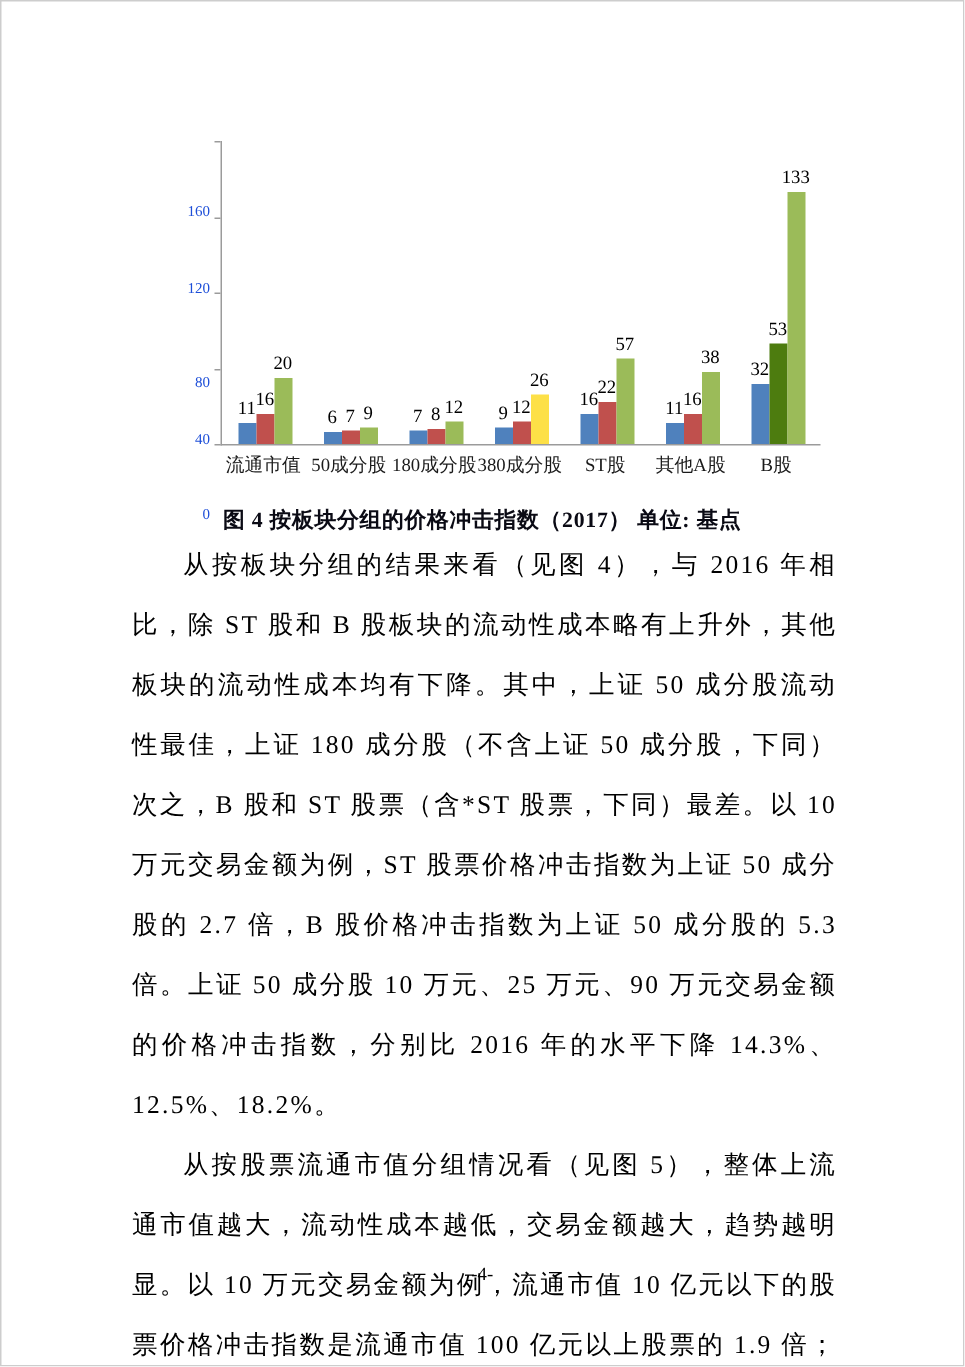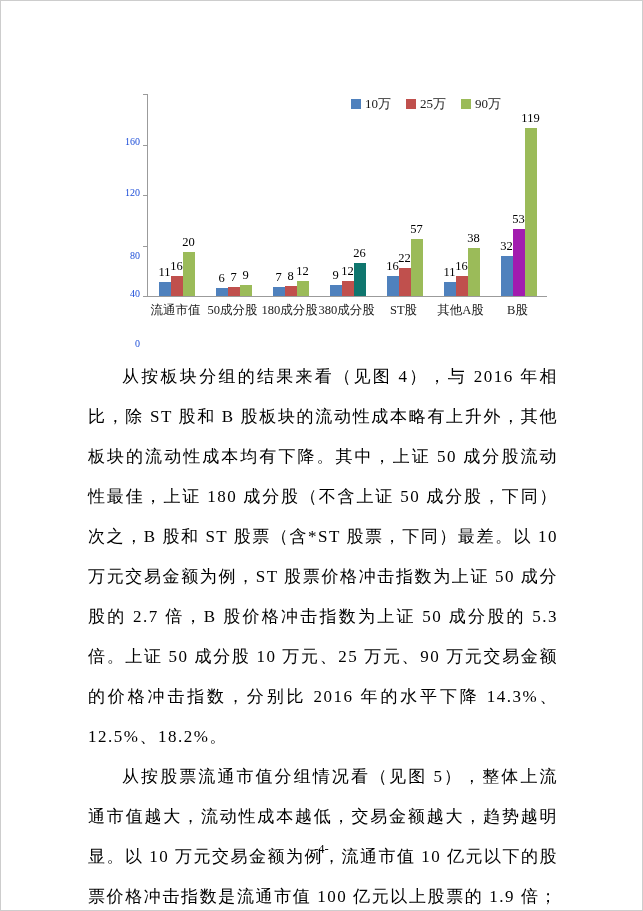--- a/index.html
+++ b/index.html
@@ -48,34 +48,20 @@
     position:absolute; top:841px; left:0; width:100%;
     text-align:center; font-size:12.5px; color:#000;
   }
 </style>
 </head>
 <body>
 
 <div class="page">
 
   <div class="chart">
-    <div class="legend">
-      <span class="legend-item">
-        <span class="sw" style="background: rgb(79, 129, 189);"></span>
-        <span>10万</span>
-      </span>
-      <span class="legend-item">
-        <span class="sw" style="background: rgb(192, 80, 77);"></span>
-        <span>25万</span>
-      </span>
-      <span class="legend-item">
-        <span class="sw" style="background: rgb(155, 187, 89);"></span>
-        <span>90万</span>
-      </span>
-    </div>
     <div id="yaxis">
         <div class="ytick" style="top: 202px;">0</div>
         <div class="ymark" style="top: 210px;"></div>
         <div class="ytick" style="top: 151.5px;">40</div>
         <div class="ymark" style="top: 159.5px;"></div>
         <div class="ytick" style="top: 114px;">80</div>
         <div class="ymark" style="top: 109px;"></div>
         <div class="ytick" style="top: 50.5px;">120</div>
         <div class="ymark" style="top: 58.5px;"></div>
         <div class="ytick" style="top: 0px;">160</div>
@@ -115,21 +101,21 @@
             <span class="val">12</span>
           </div>
         </div>
         <div class="group">
           <div class="bar" style="height: 11.4px; background: rgb(79, 129, 189);">
             <span class="val">9</span>
           </div>
           <div class="bar" style="height: 15.2px; background: rgb(192, 80, 77);">
             <span class="val">12</span>
           </div>
-          <div class="bar" style="height: 32.8px; background: #0f766e; margin-top: 29px;">
+          <div class="bar" style="height: 32.8px; background: #fde047; margin-top: 29px;">
             <span class="val">26</span>
           </div>
         </div>
         <div class="group">
           <div class="bar" style="height: 20.2px; background: rgb(79, 129, 189);">
             <span class="val">16</span>
           </div>
           <div class="bar" style="height: 27.8px; background: rgb(192, 80, 77);">
             <span class="val">22</span>
           </div>
@@ -145,39 +131,40 @@
             <span class="val">16</span>
           </div>
           <div class="bar" style="height: 48px; background: rgb(155, 187, 89);">
             <span class="val">38</span>
           </div>
         </div>
         <div class="group">
           <div class="bar" style="height: 40.4px; background: rgb(79, 129, 189);">
             <span class="val">32</span>
           </div>
-          <div class="bar" style="height: 66.9px; background: #a21caf;">
+          <div class="bar" style="height: 66.9px; background: #4d7c0f;">
             <span class="val">53</span>
           </div>
           <div class="bar" style="height: 167.9px; background: rgb(155, 187, 89);">
-            <span class="val">119</span>
+            <span class="val">133</span>
           </div>
         </div>
       </div>
     <div class="xlabels" id="xlabels">
         <div class="xlab">流通市值</div>
         <div class="xlab">50成分股</div>
         <div class="xlab">180成分股</div>
         <div class="xlab">380成分股</div>
         <div class="xlab">ST股</div>
         <div class="xlab">其他A股</div>
         <div class="xlab">B股</div>
       </div>
   </div>
 
+  <div class="caption">图 4 按板块分组的价格冲击指数（2017） 单位: 基点</div>
 
   <div class="bodytext">
     <p>从按板块分组的结果来看（见图 4），与 2016 年相比，除 ST 股和 B 股板块的流动性成本略有上升外，其他板块的流动性成本均有下降。其中，上证 50 成分股流动性最佳，上证 180 成分股（不含上证 50 成分股，下同）次之，B 股和 ST 股票（含*ST 股票，下同）最差。以 10 万元交易金额为例，ST 股票价格冲击指数为上证 50 成分股的 2.7 倍，B 股价格冲击指数为上证 50 成分股的 5.3 倍。上证 50 成分股 10 万元、25 万元、90 万元交易金额的价格冲击指数，分别比 2016 年的水平下降 14.3%、12.5%、18.2%。</p>
     <p>从按股票流通市值分组情况看（见图 5），整体上流通市值越大，流动性成本越低，交易金额越大，趋势越明显。以 10 万元交易金额为例，流通市值 10 亿元以下的股票价格冲击指数是流通市值 100 亿元以上股票的 1.9 倍；当交易金额增加到 90 万元时，倍数增加至 3.5 倍。</p>
   </div>
 
   <div class="footer">-4-</div>
 
 </div>
 

